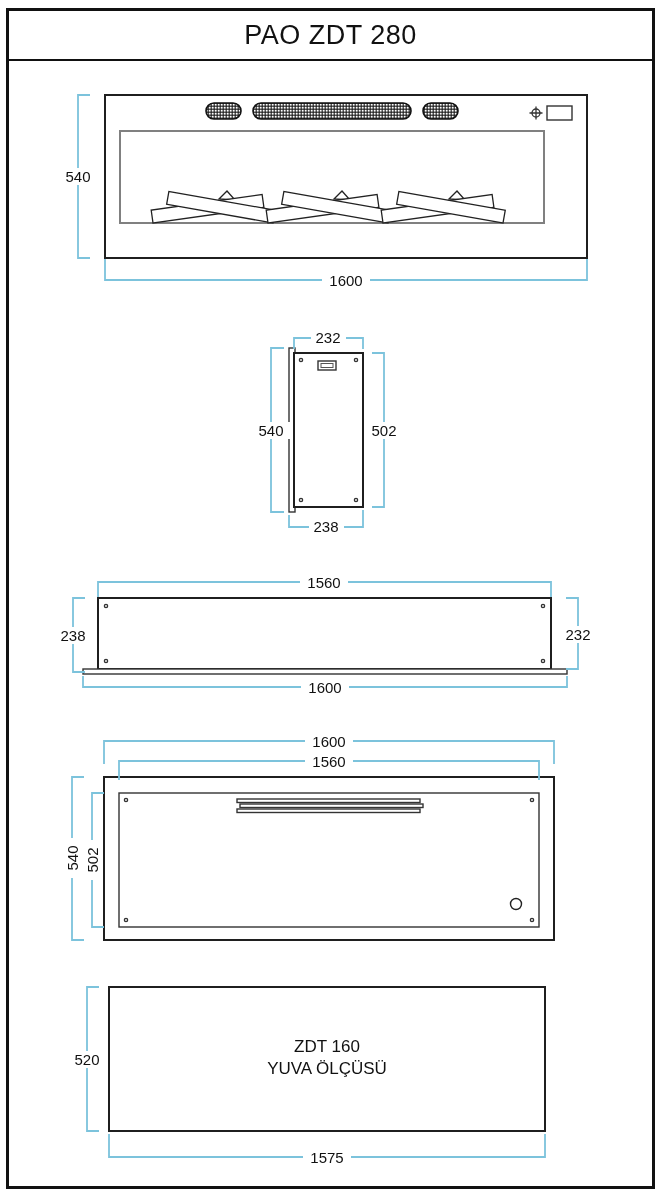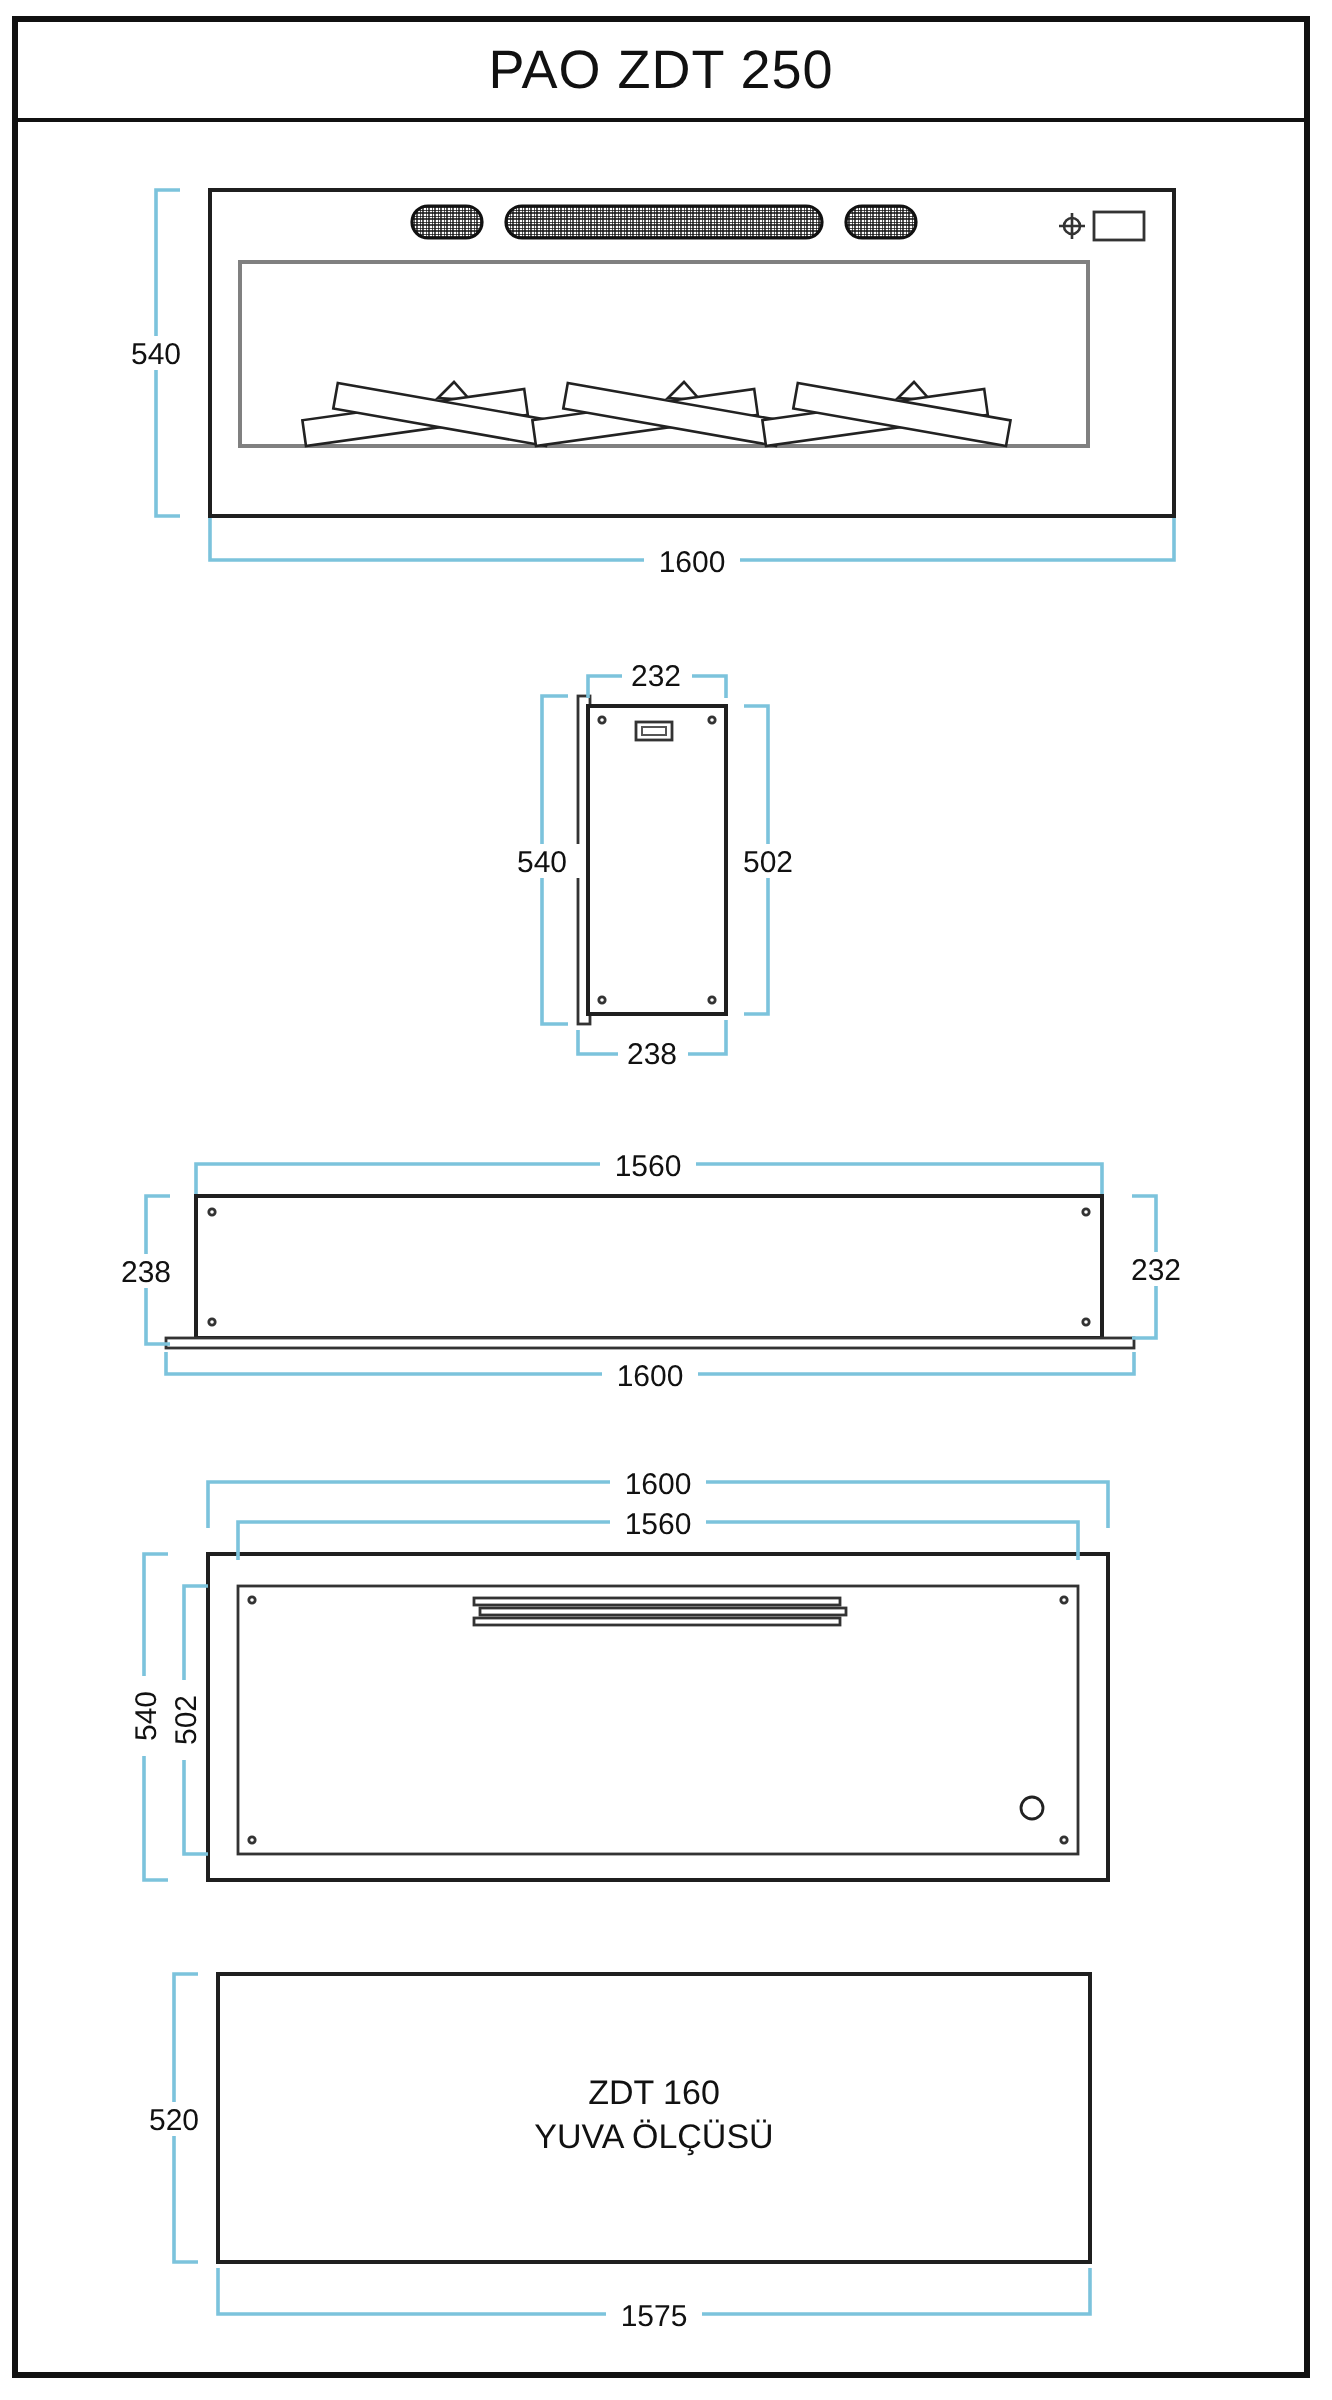--- a/index.html
+++ b/index.html
@@ -22,21 +22,21 @@
   .dimtxt{font-family:"Liberation Sans",sans-serif;font-size:15px;fill:#111;text-anchor:middle;}
   .nichetxt{font-family:"Liberation Sans",sans-serif;font-size:17px;fill:#111;text-anchor:middle;}
   .hole{fill:none;stroke:#333;stroke-width:1.4;}
 </style>
 </head>
 <body>
 
 <div class="stage">
   <div class="page">
     <div class="title-bar">
-      <span class="title-text">PAO ZDT 250</span>
+      <span class="title-text">PAO ZDT 280</span>
     </div>
   </div>
 
   <svg width="666" height="1200" viewBox="0 0 666 1200">
     <defs>
       <pattern id="mesh" patternUnits="userSpaceOnUse" width="3" height="3">
         <rect width="3" height="3" fill="#fff"></rect>
         <path d="M0 0H3M0 1.5H3M0 0V3M1.5 0V3" stroke="#111" stroke-width="0.7"></path>
       </pattern>
       <g id="log-group">

